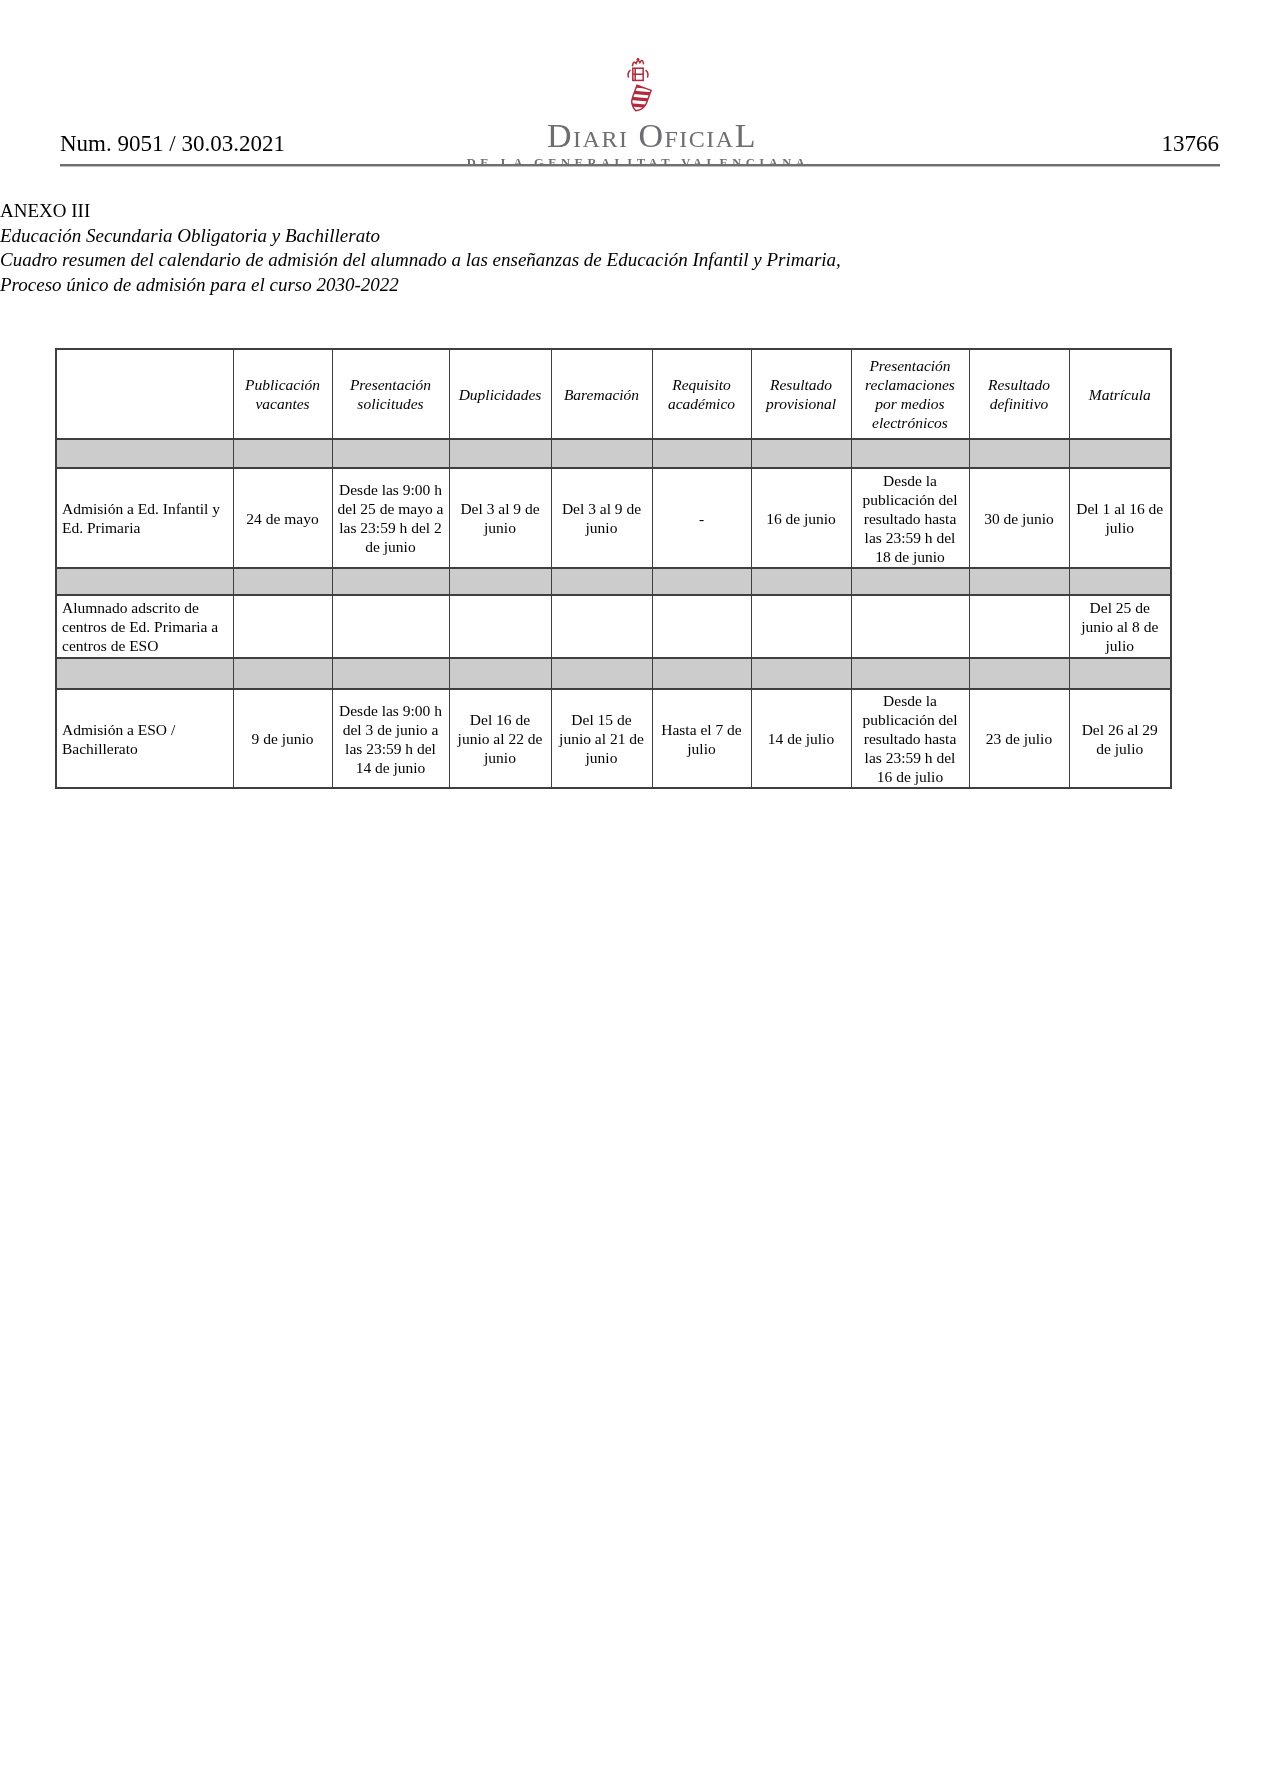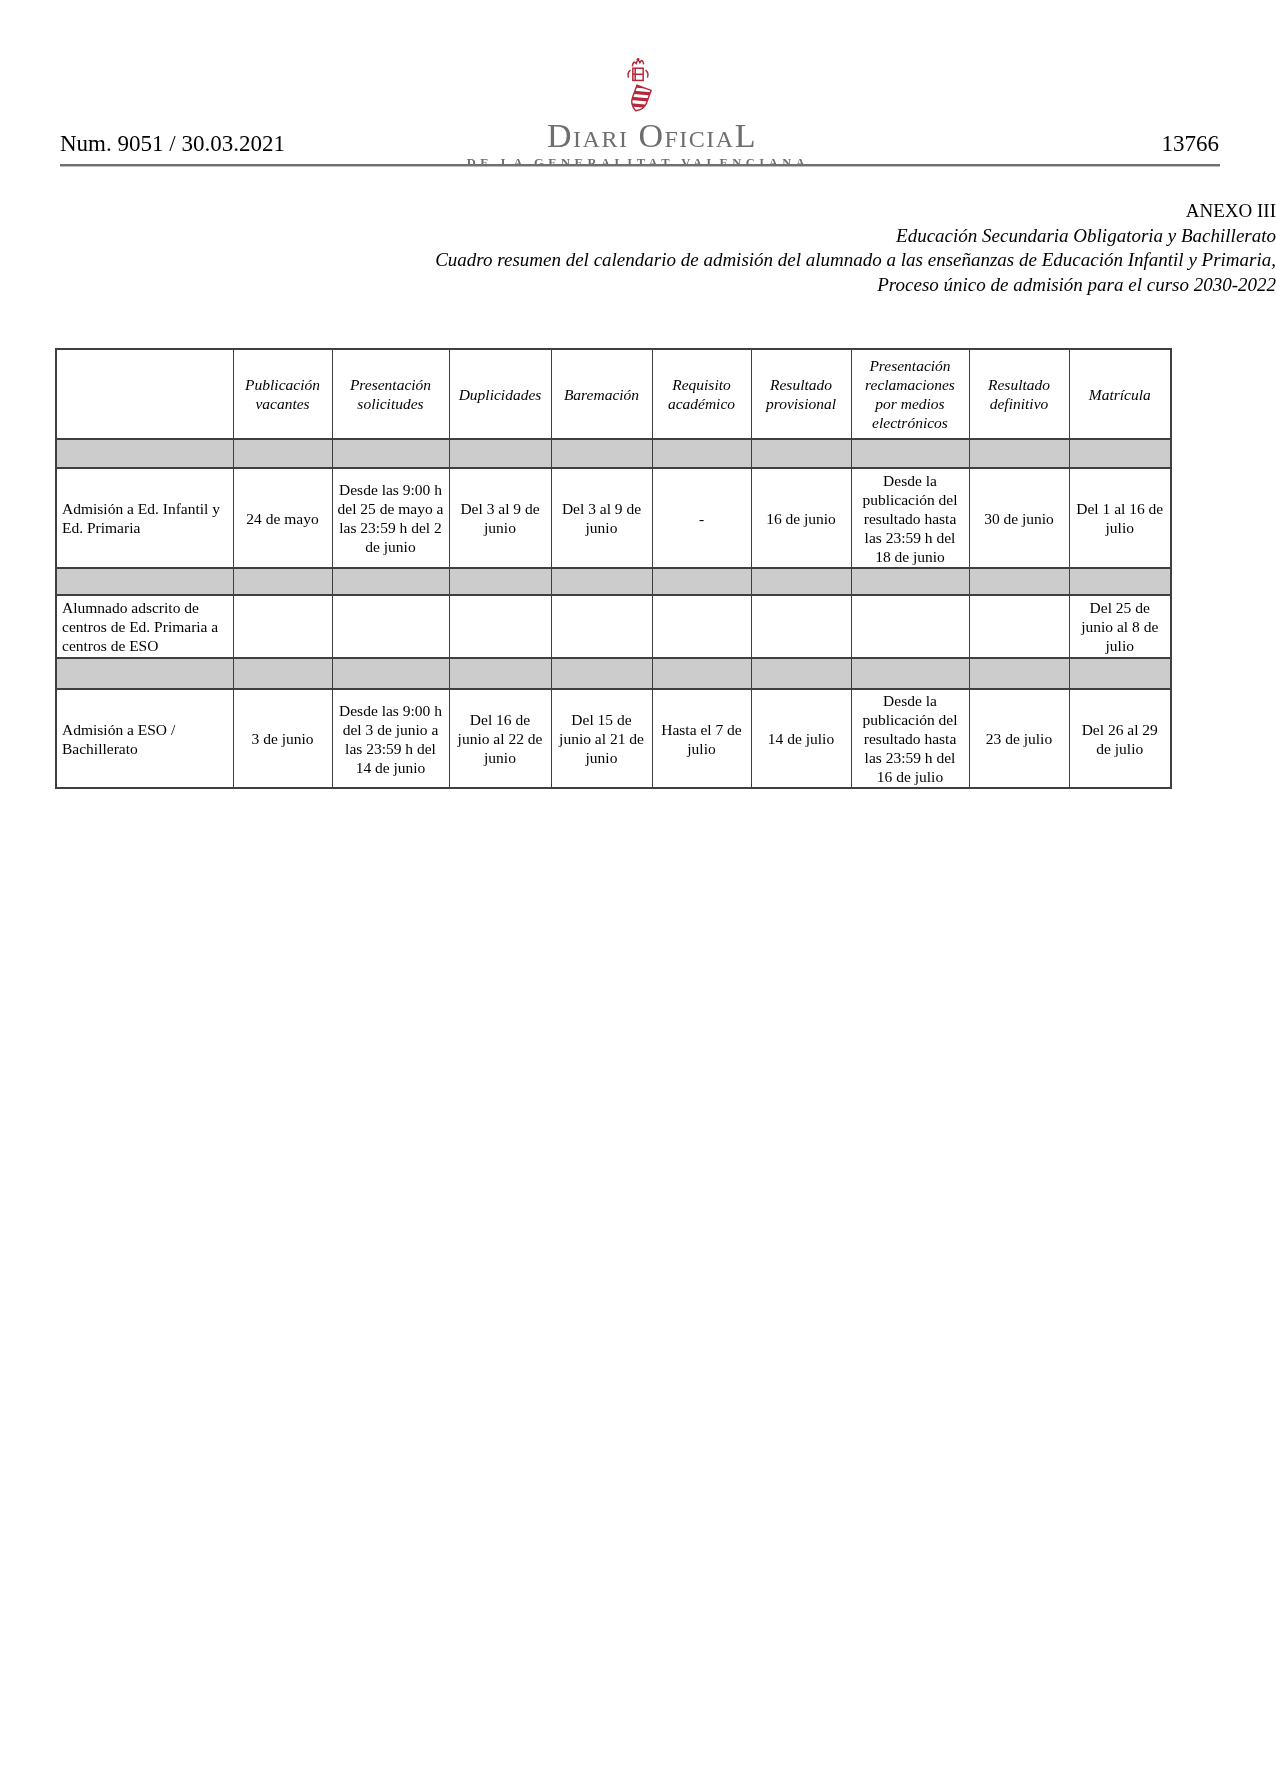--- a/index.html
+++ b/index.html
@@ -71,21 +71,21 @@
     background: var(--rule-gray, #6f6f6f);
     border-bottom: 1px solid #bdbdbd;
   }
 
   
   .annex {
     position: absolute;
     left: 0;
     right: 0;
     top: 199px;
-    text-align: right;
+    text-align: left;
     font-size: 19px;
     line-height: 24.5px;
   }
   .annex-subtitle {
     font-style: italic;
   }
 
   
   .doc-table {
     position: absolute;
@@ -263,21 +263,21 @@
         <td></td>
           <td></td>
         <td></td>
           <td></td>
         <td></td>
           <td></td>
       </tr>
 
       <tr style="height:99px">
         <td class="label">Admisión a ESO / Bachillerato</td>
-        <td class="c">3 de junio</td>
+        <td class="c">9 de junio</td>
         <td class="c">Desde las 9:00 h del 3 de junio a las 23:59 h del 14 de junio</td>
         <td class="c">Del 16 de junio al 22 de junio</td>
         <td class="c">Del 15 de junio al 21 de junio</td>
         <td class="c">Hasta el 7 de julio</td>
         <td class="c">14 de julio</td>
         <td class="c">Desde la publicación del resultado hasta las 23:59 h del 16 de julio</td>
         <td class="c">23 de julio</td>
         <td class="c">Del 26 al 29 de julio</td>
       </tr>
     </tbody>

